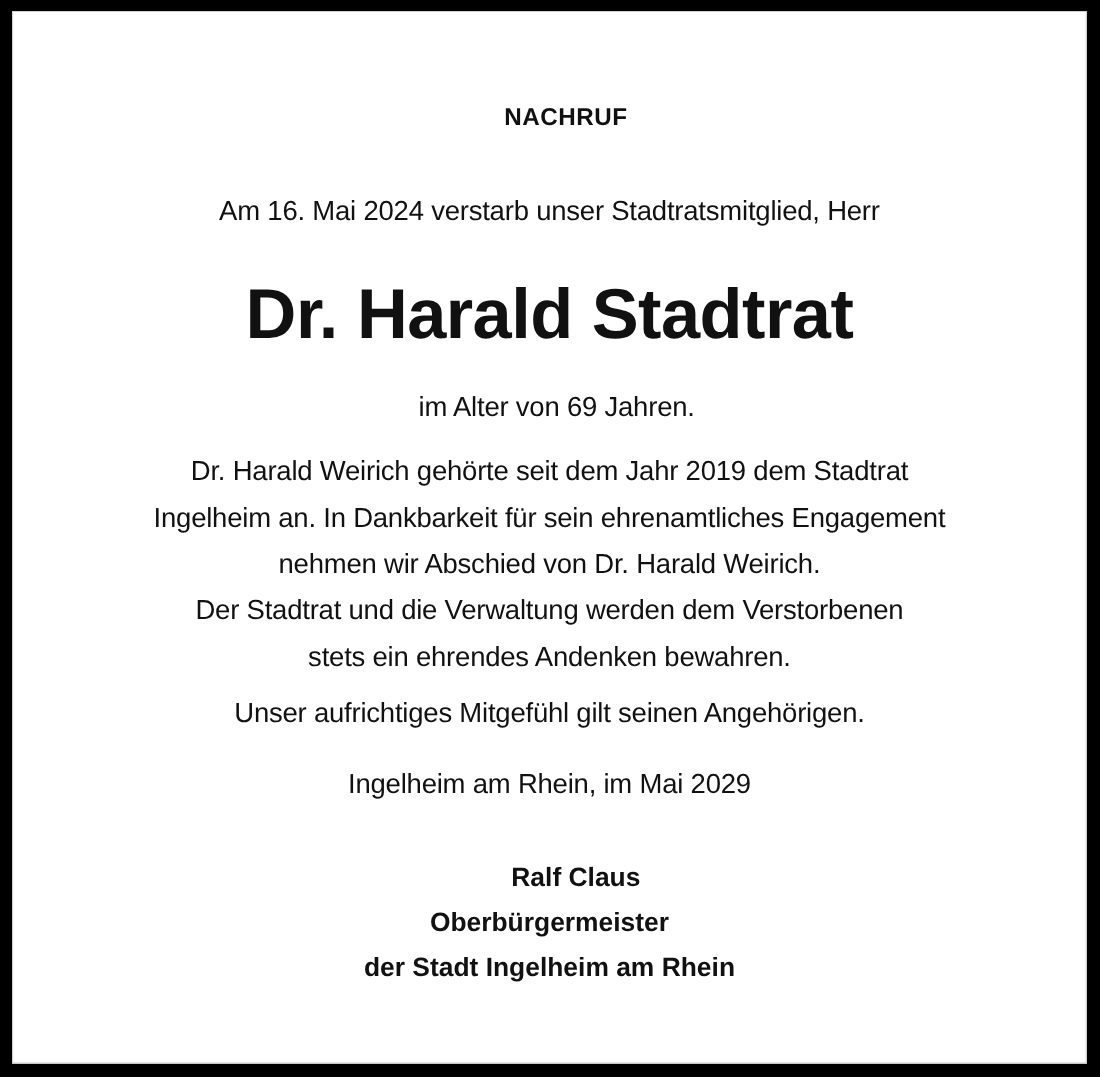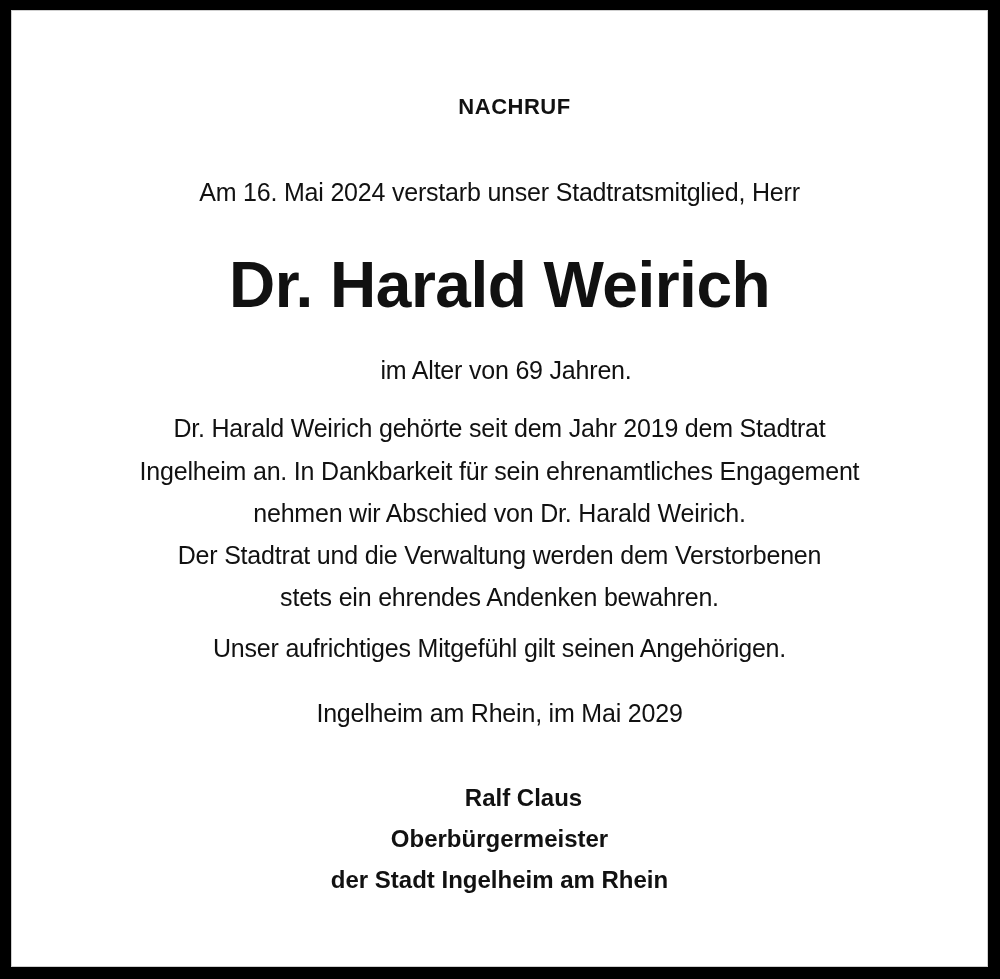--- a/index.html
+++ b/index.html
@@ -20,21 +20,21 @@
     .body { font-size: 25px; letter-spacing: -0.2px; }
     .name { font-weight: bold; font-size: 64px; letter-spacing: -0.5px; }
     .sig { font-weight: bold; font-size: 24px; }
   </style>
 </head>
 <body>
 
 <div class="frame">
   <div class="line heading" style="top:84px;">NACHRUF</div>
   <div class="line body" style="top:168px;">Am 16. Mai 2024 verstarb unser Stadtratsmitglied, Herr</div>
-  <div class="line name" style="top:238px;">Dr. Harald Weirich</div>
+  <div class="line name" style="top:238px;">Dr. Harald Stadtrat</div>
   <div class="line body" style="top:346px;padding-left:13px;">im Alter von 69 Jahren.</div>
 
   <div class="line body" style="top:404px;">Dr. Harald Weirich gehörte seit dem Jahr 2019 dem Stadtrat</div>
   <div class="line body" style="top:447px;">Ingelheim an. In Dankbarkeit für sein ehrenamtliches Engagement</div>
   <div class="line body" style="top:489px;">nehmen wir Abschied von Dr. Harald Weirich.</div>
   <div class="line body" style="top:531px;">Der Stadtrat und die Verwaltung werden dem Verstorbenen</div>
   <div class="line body" style="top:573px;">stets ein ehrendes Andenken bewahren.</div>
 
   <div class="line body" style="top:624px;">Unser aufrichtiges Mitgefühl gilt seinen Angehörigen.</div>
   <div class="line body" style="top:689px;">Ingelheim am Rhein, im Mai 2029</div>

